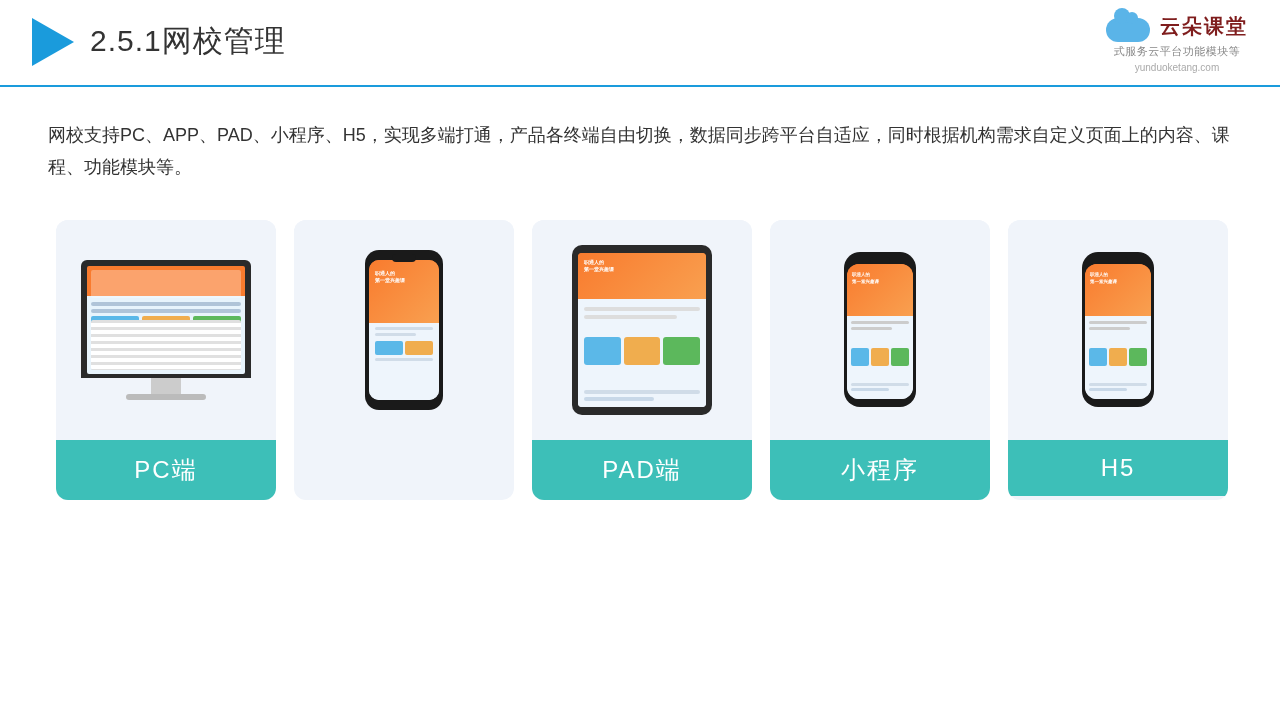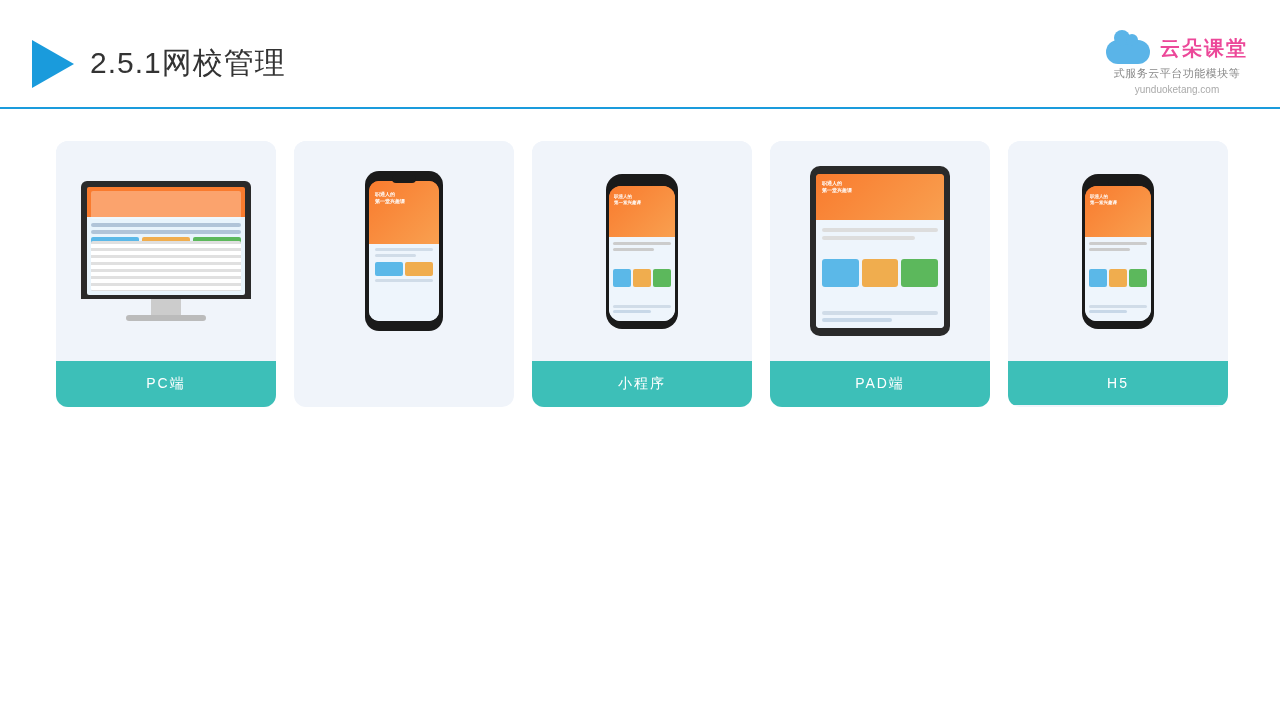--- a/index.html
+++ b/index.html
@@ -10,21 +10,21 @@
       height: 720px;
       overflow: hidden;
       position: relative;
     }
 
     
     .header {
       display: flex;
       align-items: center;
       justify-content: space-between;
-      padding: 32px 32px 12px 32px;
+      padding: 10px 32px 12px 32px;
       border-bottom: 2px solid #1a9bdc;
     }
     .header-left {
       display: flex;
       align-items: center;
       gap: 16px;
     }
     .play-icon {
       width: 0;
       height: 0;
@@ -85,21 +85,21 @@
       top: -6px;
       left: 20px;
       width: 12px;
       height: 12px;
       background: #5ab4e8;
       border-radius: 50%;
     }
     .logo-text-main {
       font-size: 20px;
       font-weight: bold;
-      color: #ec4899;
+      color: #7f1d1d;
       letter-spacing: 2px;
     }
     .logo-text-sub {
       font-size: 11px;
       color: #888;
       text-align: center;
       letter-spacing: 0.5px;
     }
     .logo-url {
       font-size: 10px;
@@ -142,21 +142,21 @@
       align-items: center;
       justify-content: center;
       padding: 16px;
       background: #f0f4fa;
     }
 
     .device-card-label {
       background: #3dbfb8;
       color: #fff;
       text-align: center;
-      font-size: 14px;
+      font-size: 24px;
       padding: 14px 0;
       font-weight: 500;
       letter-spacing: 2px;
     }
 
     
     .pc-mockup {
       display: flex;
       flex-direction: column;
       align-items: center;
@@ -351,20 +351,21 @@
       <div class="logo-text-main">云朵课堂</div>
     </div>
     <div class="logo-text-sub">
       <span>式服务云平台</span><span>功能模块等</span>
     </div>
     <div class="logo-url">yunduoketang.com</div>
   </div>
 </div>
 
 <div class="main-content">
+  <div class="description">网校支持PC、APP、PAD、小程序、H5，实现多端打通，产品各终端自由切换，数据同步跨平台自适应，同时根据机构需求自定义页面上的内容、课程、功能模块等。</div>
 
   <div class="cards-container">
 
     <div class="device-card">
       <div class="device-card-image">
         <div class="pc-mockup">
           <div class="pc-screen-outer">
             <div class="pc-screen-content" style="height:108px; background: linear-gradient(to bottom, #f97b2e 0%, #f97b2e 28%, #e8f4fc 28%); border-radius:2px; position:relative; overflow:hidden;">
               <div style="position:absolute; top:4px; left:4px; right:4px; height:28px; background:rgba(255,255,255,0.3); border-radius:2px;"></div>
               <div style="position:absolute; top:36px; left:4px; right:4px; bottom:4px; display:flex; flex-direction:column; gap:3px;">
@@ -404,47 +405,20 @@
               </div>
               <div style="height:3px;background:#d0dce8;border-radius:2px;"></div>
             </div>
           </div>
         </div>
       </div>
     </div>
 
     <div class="device-card">
       <div class="device-card-image">
-        <div class="mini-phone">
-          <div class="mini-phone-island"></div>
-          <div class="mini-phone-screen">
-            <div style="position:absolute;top:0;left:0;right:0;height:38%;background:linear-gradient(135deg,#f97b2e,#f9a050);"></div>
-            <div style="position:absolute;top:8px;left:5px;right:5px;color:#fff;font-size:4.5px;font-weight:bold;line-height:1.4;">职通人的<br>第一堂兴趣课</div>
-            <div style="position:absolute;top:38%;left:0;right:0;bottom:0;background:#eef5fc;"></div>
-            <div class="mini-phone-lines">
-              <div class="mini-phone-line"></div>
-              <div class="mini-phone-line" style="width:70%;"></div>
-            </div>
-            <div class="mini-phone-blocks">
-              <div class="mini-block" style="background:#5bb8e8;"></div>
-              <div class="mini-block" style="background:#f0ad4e;"></div>
-              <div class="mini-block" style="background:#5cb85c;"></div>
-            </div>
-            <div style="position:absolute;bottom:8px;left:4px;right:4px;display:flex;flex-direction:column;gap:2px;">
-              <div style="height:3px;background:#d0dce8;border-radius:2px;"></div>
-              <div style="height:3px;background:#c8d8e8;border-radius:2px;width:65%;"></div>
-            </div>
-          </div>
-        </div>
-      </div>
-      <div class="device-card-label">小程序</div>
-    </div>
-
-    <div class="device-card">
-      <div class="device-card-image">
         <div class="tablet-mockup">
           <div class="tablet-screen">
             <div style="position:absolute;top:0;left:0;right:0;height:30%;background:linear-gradient(135deg,#f97b2e,#f9a050);"></div>
             <div style="position:absolute;top:6px;left:6px;right:6px;color:#fff;font-size:5px;font-weight:bold;line-height:1.4;">职通人的<br>第一堂兴趣课</div>
             <div style="position:absolute;top:30%;left:0;right:0;bottom:0;background:#eef5fc;"></div>
             <div class="tablet-screen-lines">
               <div class="tablet-screen-line"></div>
               <div class="tablet-screen-line" style="width:80%;"></div>
             </div>
             <div class="tablet-screen-blocks">
@@ -479,17 +453,44 @@
               <div class="mini-block" style="background:#f0ad4e;"></div>
               <div class="mini-block" style="background:#5cb85c;"></div>
             </div>
             <div style="position:absolute;bottom:8px;left:4px;right:4px;display:flex;flex-direction:column;gap:2px;">
               <div style="height:3px;background:#d0dce8;border-radius:2px;"></div>
               <div style="height:3px;background:#c8d8e8;border-radius:2px;width:65%;"></div>
             </div>
           </div>
         </div>
       </div>
+      <div class="device-card-label">小程序</div>
+    </div>
+
+    <div class="device-card">
+      <div class="device-card-image">
+        <div class="mini-phone">
+          <div class="mini-phone-island"></div>
+          <div class="mini-phone-screen">
+            <div style="position:absolute;top:0;left:0;right:0;height:38%;background:linear-gradient(135deg,#f97b2e,#f9a050);"></div>
+            <div style="position:absolute;top:8px;left:5px;right:5px;color:#fff;font-size:4.5px;font-weight:bold;line-height:1.4;">职通人的<br>第一堂兴趣课</div>
+            <div style="position:absolute;top:38%;left:0;right:0;bottom:0;background:#eef5fc;"></div>
+            <div class="mini-phone-lines">
+              <div class="mini-phone-line"></div>
+              <div class="mini-phone-line" style="width:70%;"></div>
+            </div>
+            <div class="mini-phone-blocks">
+              <div class="mini-block" style="background:#5bb8e8;"></div>
+              <div class="mini-block" style="background:#f0ad4e;"></div>
+              <div class="mini-block" style="background:#5cb85c;"></div>
+            </div>
+            <div style="position:absolute;bottom:8px;left:4px;right:4px;display:flex;flex-direction:column;gap:2px;">
+              <div style="height:3px;background:#d0dce8;border-radius:2px;"></div>
+              <div style="height:3px;background:#c8d8e8;border-radius:2px;width:65%;"></div>
+            </div>
+          </div>
+        </div>
+      </div>
       <div class="device-card-label">H5</div>
     </div>
 
   </div>
 </div>
 
 </body></html>

